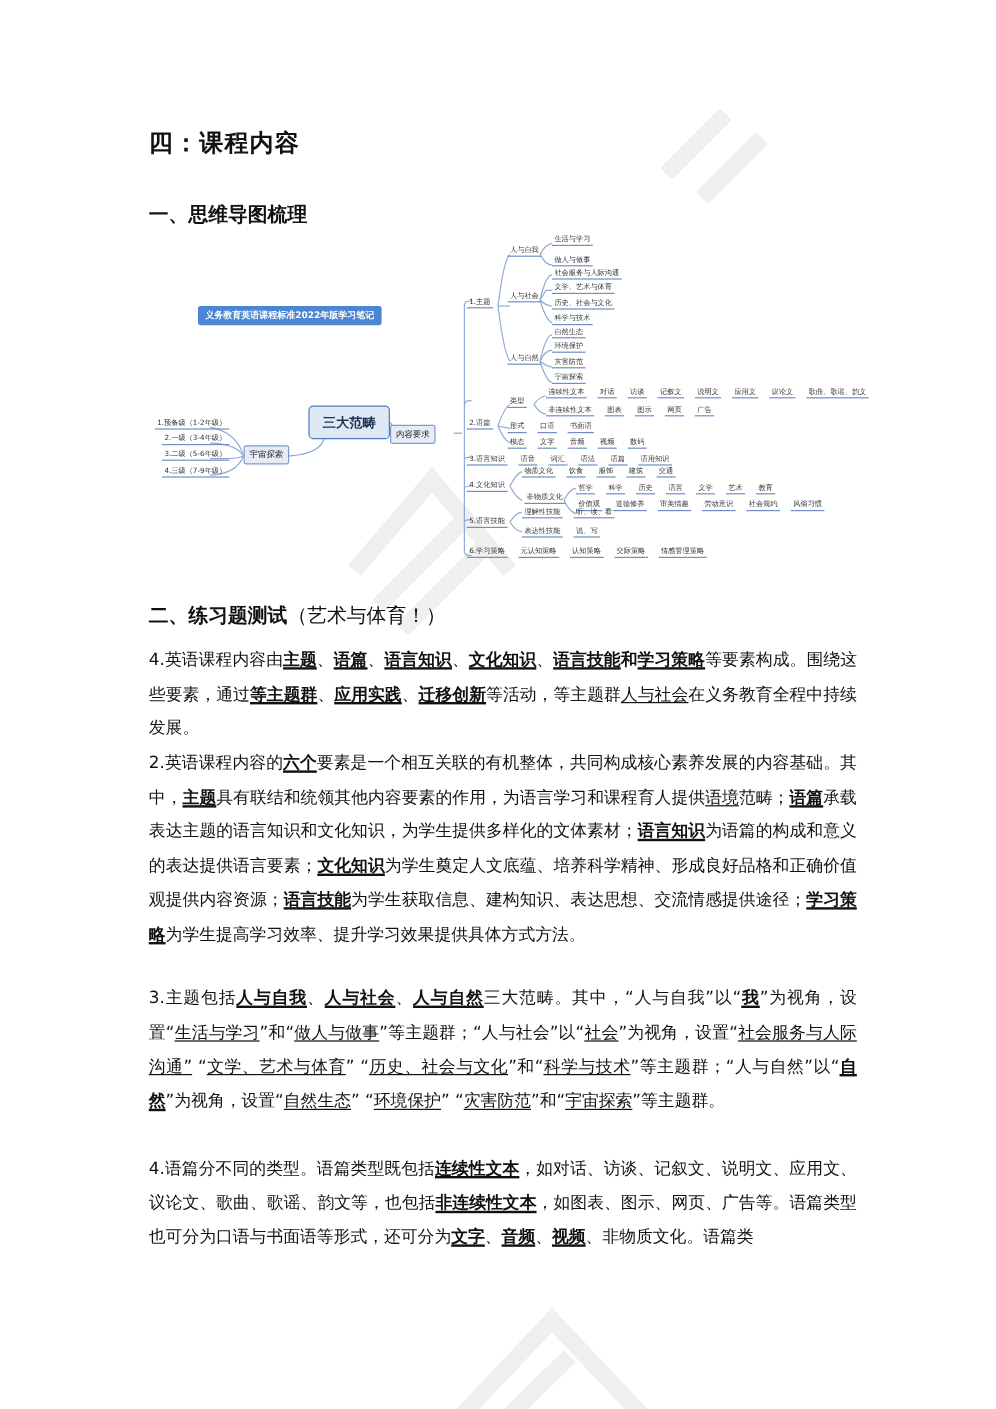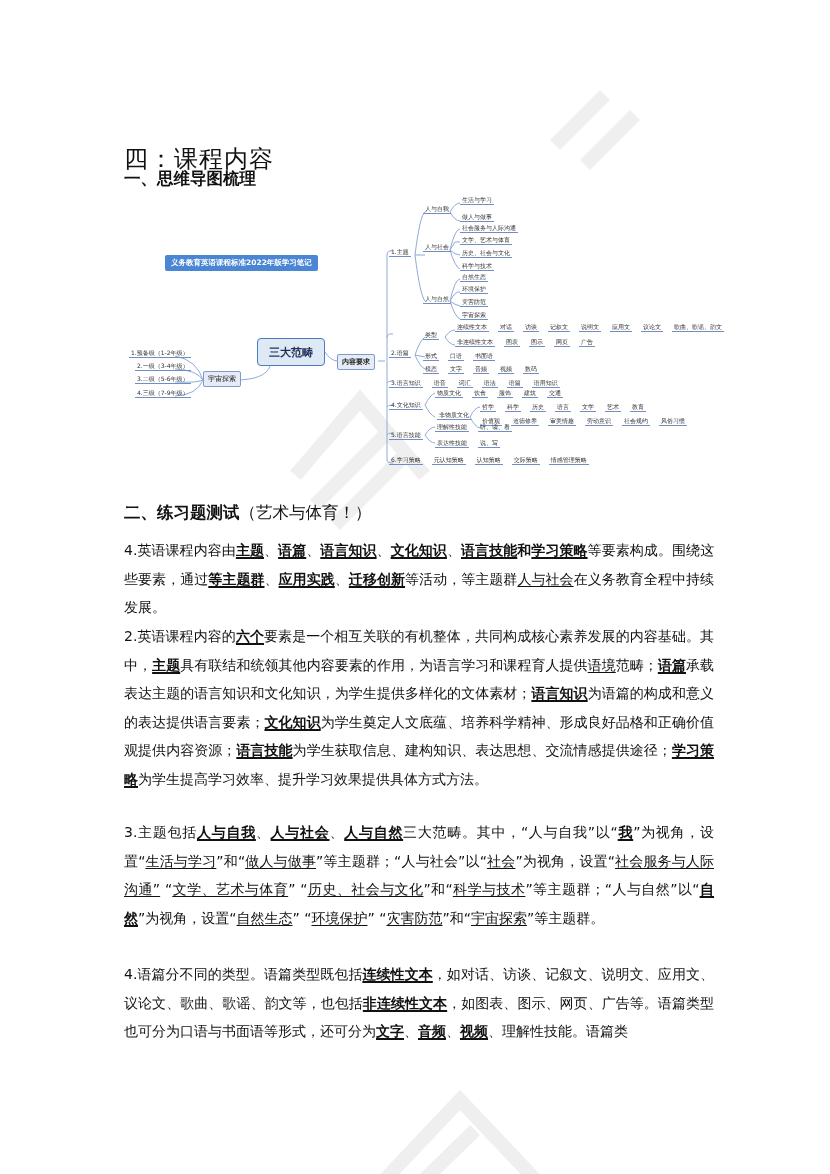--- a/index.html
+++ b/index.html
@@ -1,21 +1,21 @@
 <!DOCTYPE html>
 <html><head>
 <meta charset="utf-8">
 <style>
   * { box-sizing: border-box; margin: 0; padding: 0; }
   html, body { width: 830px; height: 1174px; background: #ffffff; overflow: hidden; }
   body { position: relative; font-family: "DejaVu Sans", "Liberation Sans", sans-serif; color: #111; }
 
   .watermark { position: absolute; pointer-events: none; }
 
-  .h-main { position: absolute; left: 124px; top: 106px; font-size: 24px; font-weight: normal; letter-spacing: 1px; margin-top: 37px; }
+  .h-main { position: absolute; left: 124px; top: 106px; font-size: 20px; font-weight: bold; letter-spacing: 1px; }
   .h-sub1 { position: absolute; left: 124px; top: 168px; font-size: 16.5px; font-weight: bold; }
   .h-sub2 { position: absolute; left: 124px; top: 502px; font-size: 16.5px; font-weight: bold; }
   .h-sub2 .note { font-weight: normal; }
 
   
   .mm { position: absolute; left: 125px; top: 195px; width: 625px; height: 280px; }
   .mm svg { position: absolute; left: 0; top: 0; }
   .mm .node { position: absolute; font-size: 6px; color: #333; white-space: nowrap; line-height: 8px; padding: 0 2px; border-bottom: 1px solid #6f8fc4; }
   .mm .title-box { position: absolute; left: 40px; top: 60px; background: #4a86d4; color: #fff; font-size: 7.5px; font-weight: bold; padding: 3px 6px; border-radius: 2px; white-space: nowrap; }
   .mm .center { position: absolute; left: 132px; top: 143px; width: 68px; height: 28px; background: #dfe8f5; border: 1.5px solid #4a7cc0; border-radius: 4px; font-size: 11px; font-weight: bold; color: #1d2f55; display: flex; align-items: center; justify-content: center; }
@@ -102,21 +102,21 @@
 
   <div class="title-box">义务教育英语课程标准2022年版学习笔记</div>
 
   <div class="node" style="left:4px;top:154px;">1.预备级（1-2年级）</div>
   <div class="node" style="left:10px;top:167px;">2.一级（3-4年级）</div>
   <div class="node" style="left:10px;top:180px;">3.二级（5-6年级）</div>
   <div class="node" style="left:10px;top:194px;">4.三级（7-9年级）</div>
   <div class="box" style="left:78px;top:176px;">宇宙探索</div>
 
   <div class="center">三大范畴</div>
-  <div class="box" style="left:212px;top:159px;font-weight:bold;">内容要求</div>
+  <div class="box" style="left:200px;top:159px;">内容要求</div>
 
   <div class="node" style="left:264px;top:53px;">1.主题</div>
   <div class="node" style="left:298px;top:10px;">人与自我</div>
   <div class="node" style="left:335px;top:1px;">生活与学习</div>
   <div class="node" style="left:335px;top:18px;">做人与做事</div>
   <div class="node" style="left:298px;top:48px;">人与社会</div>
   <div class="node" style="left:335px;top:29px;">社会服务与人际沟通</div>
   <div class="node" style="left:335px;top:41px;">文学、艺术与体育</div>
   <div class="node" style="left:335px;top:54px;">历史、社会与文化</div>
   <div class="node" style="left:335px;top:67px;">科学与技术</div>
@@ -213,13 +213,13 @@
   </div>
 </div>
 
 <div class="h-sub2">
   <span>二、练习题测试</span><span class="note">（艺术与体育！）</span>
 </div>
 
 <div class="para" style="top:536px;"><span>4.英语课程内容由</span><b>主题</b><span>、</span><b>语篇</b><span>、</span><b>语言知识</b><span>、</span><b>文化知识</b><span>、</span><b>语言技能</b><strong>和</strong><b>学习策略</b><span>等要素构成。围绕这些要素，通过</span><b>等主题群</b><span>、</span><b>应用实践</b><span>、</span><b>迁移创新</b><span>等活动，等主题群</span><u>人与社会</u><span>在义务教育全程中持续发展。</span></div>
 <div class="para" style="top:622px;"><span>2.英语课程内容的</span><b>六个</b><span>要素是一个相互关联的有机整体，共同构成核心素养发展的内容基础。其中，</span><b>主题</b><span>具有联结和统领其他内容要素的作用，为语言学习和课程育人提供</span><u>语境</u><span>范畴；</span><b>语篇</b><span>承载表达主题的语言知识和文化知识，为学生提供多样化的文体素材；</span><b>语言知识</b><span>为语篇的构成和意义的表达提供语言要素；</span><b>文化知识</b><span>为学生奠定人文底蕴、培养科学精神、形成良好品格和正确价值观提供内容资源；</span><b>语言技能</b><span>为学生获取信息、建构知识、表达思想、交流情感提供途径；</span><b>学习策略</b><span>为学生提高学习效率、提升学习效果提供具体方式方法。</span></div>
 <div class="para" style="top:818px;"><span>3.主题包括</span><b>人与自我</b><span>、</span><b>人与社会</b><span>、</span><b>人与自然</b><span>三大范畴。其中，“人与自我”以“</span><b>我</b><span>”为视角，设置“</span><u>生活与学习</u><span>”和“</span><u>做人与做事</u><span>”等主题群；“人与社会”以“</span><u>社会</u><span>”为视角，设置“</span><u>社会服务与人际沟通”</u><span> “</span><u>文学、艺术与体育</u><span>” “</span><u>历史、社会与文化</u><span>”和“</span><u>科学与技术</u><span>”等主题群；“人与自然”以“</span><b>自然</b><span>”为视角，设置“</span><u>自然生态</u><span>” “</span><u>环境保护</u><span>” “</span><u>灾害防范</u><span>”和“</span><u>宇宙探索</u><span>”等主题群。</span></div>
-<div class="para" style="top:960px;"><span>4.语篇分不同的类型。语篇类型既包括</span><b>连续性文本</b><span>，如对话、访谈、记叙文、说明文、应用文、议论文、歌曲、歌谣、韵文等，也包括</span><b>非连续性文本</b><span>，如图表、图示、网页、广告等。语篇类型也可分为口语与书面语等形式，还可分为</span><b>文字</b><span>、</span><b>音频</b><span>、</span><b>视频</b><span>、理解性技能。语篇类</span></div>
+<div class="para" style="top:960px;"><span>4.语篇分不同的类型。语篇类型既包括</span><b>连续性文本</b><span>，如对话、访谈、记叙文、说明文、应用文、议论文、歌曲、歌谣、韵文等，也包括</span><b>非连续性文本</b><span>，如图表、图示、网页、广告等。语篇类型也可分为口语与书面语等形式，还可分为</span><b>文字</b><span>、</span><b>音频</b><span>、</span><b>视频</b><span>、非物质文化。语篇类</span></div>
 
 </body></html>

